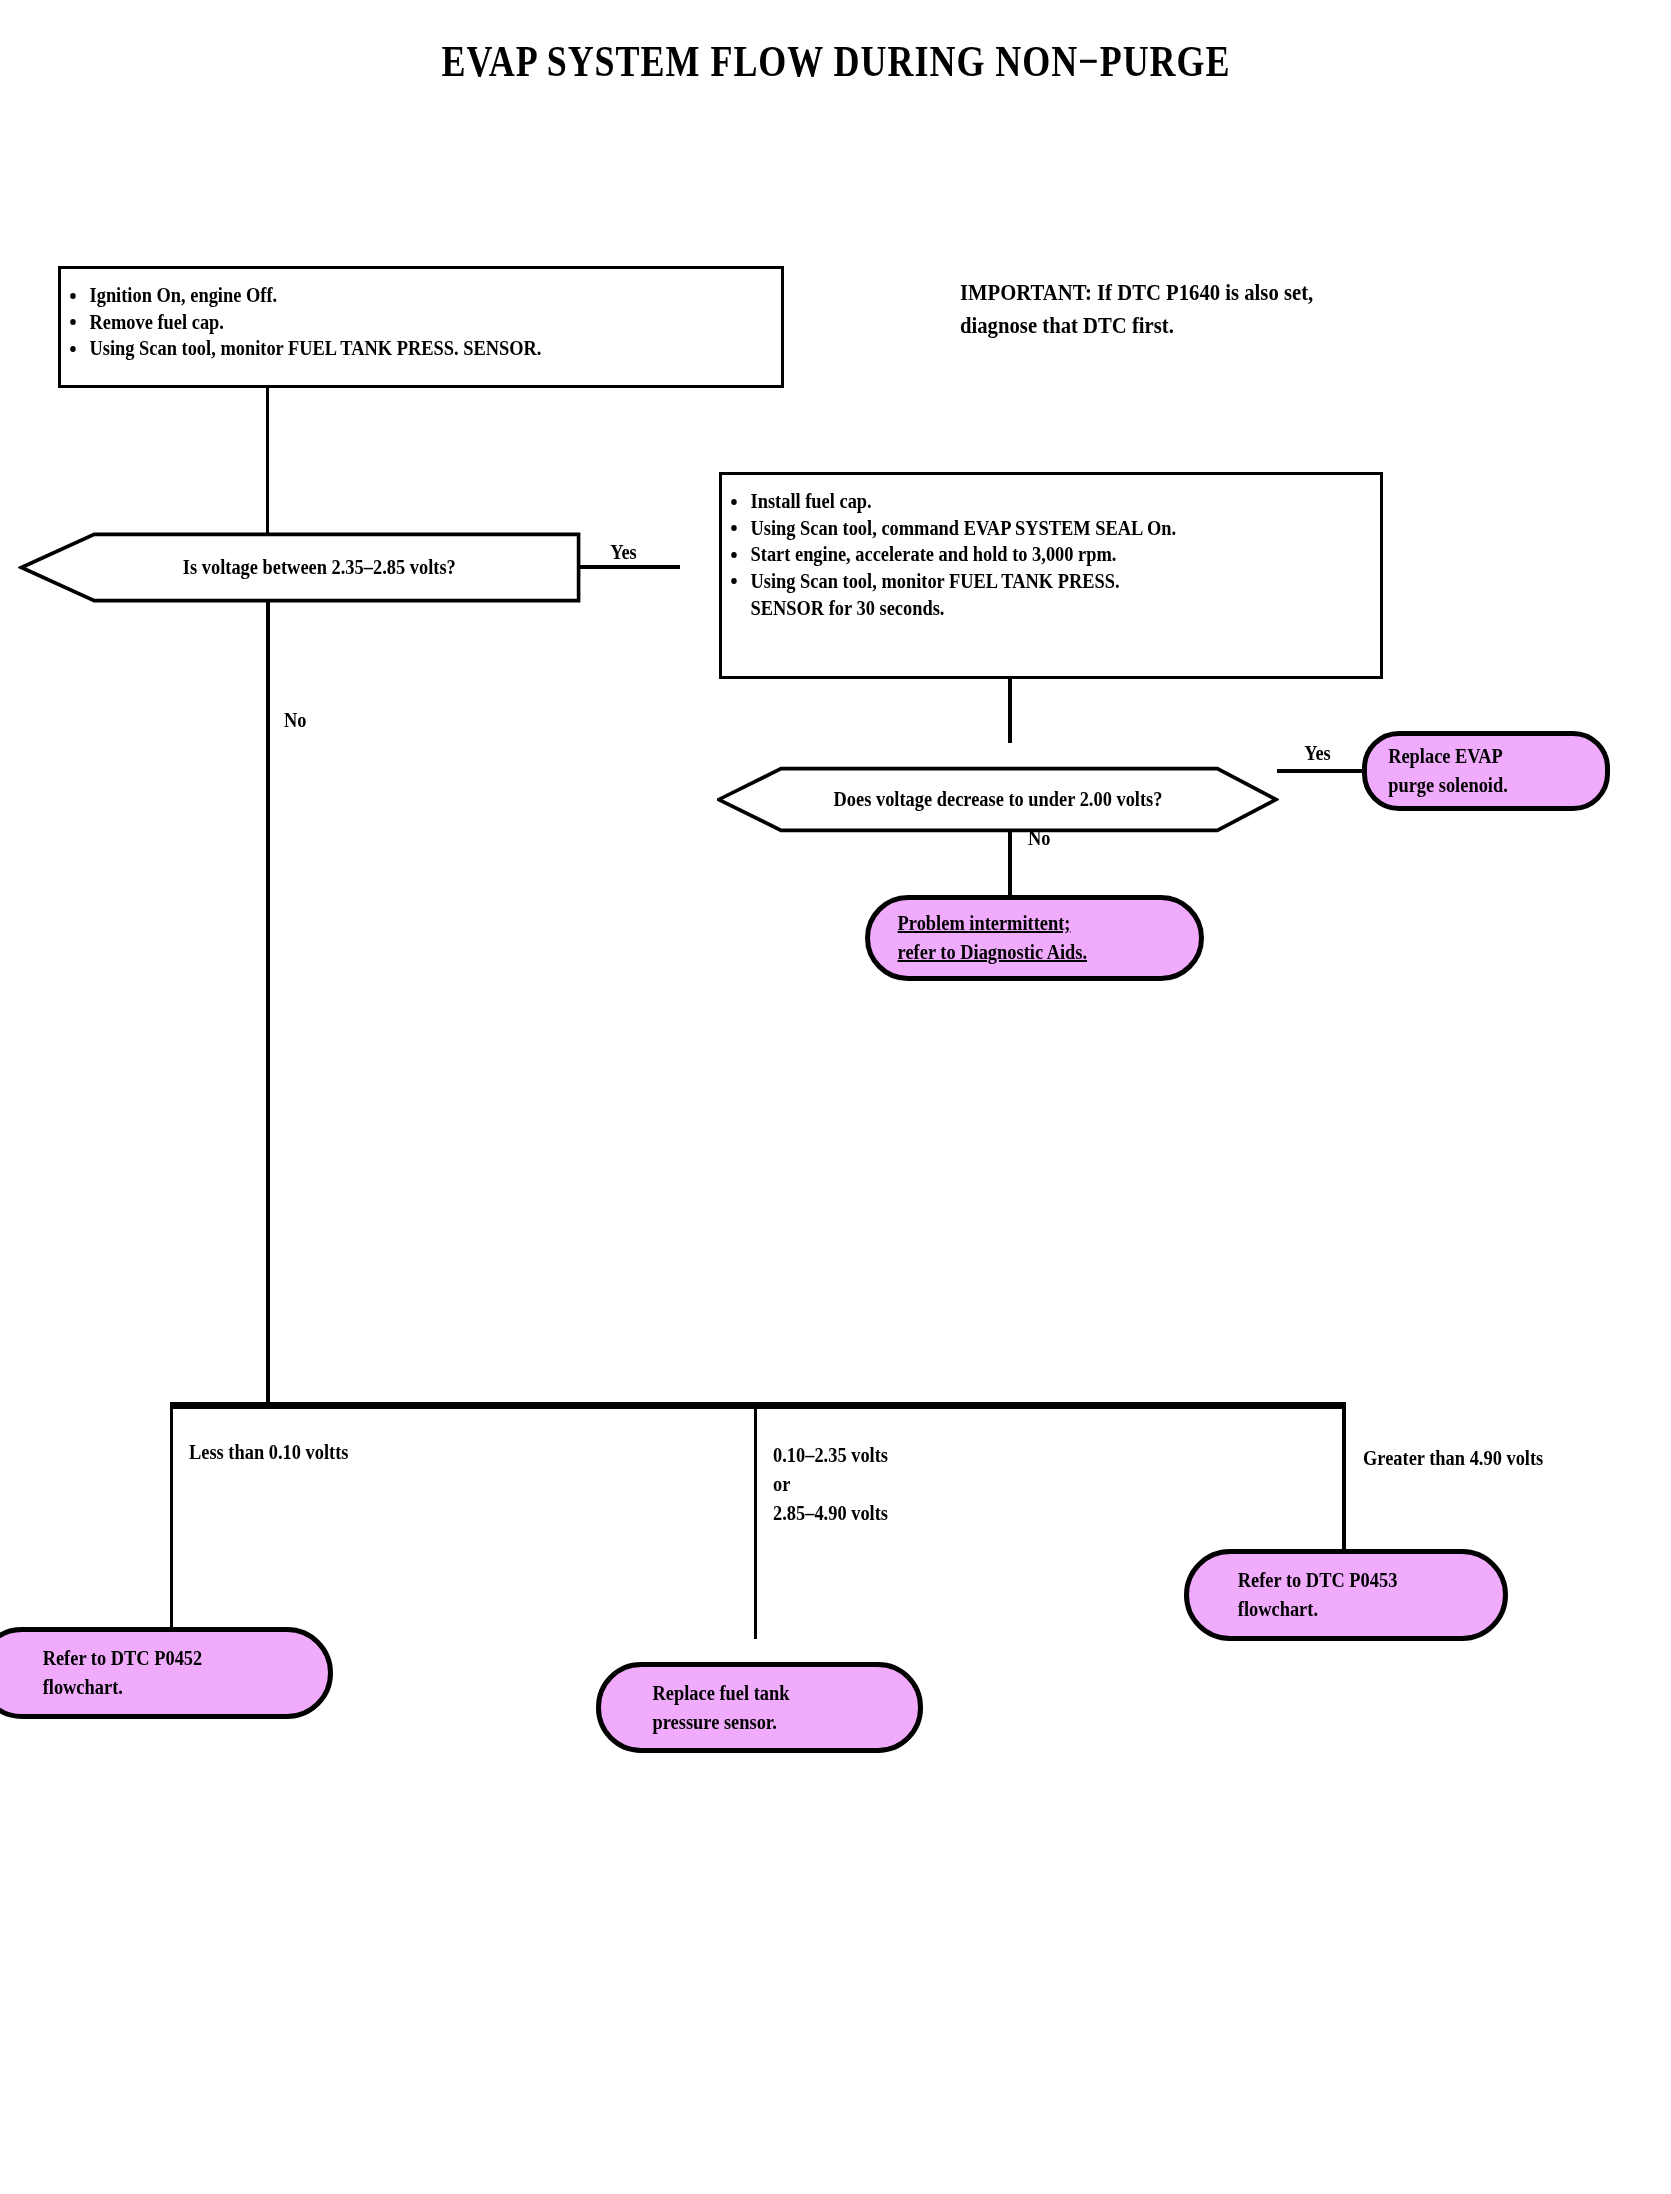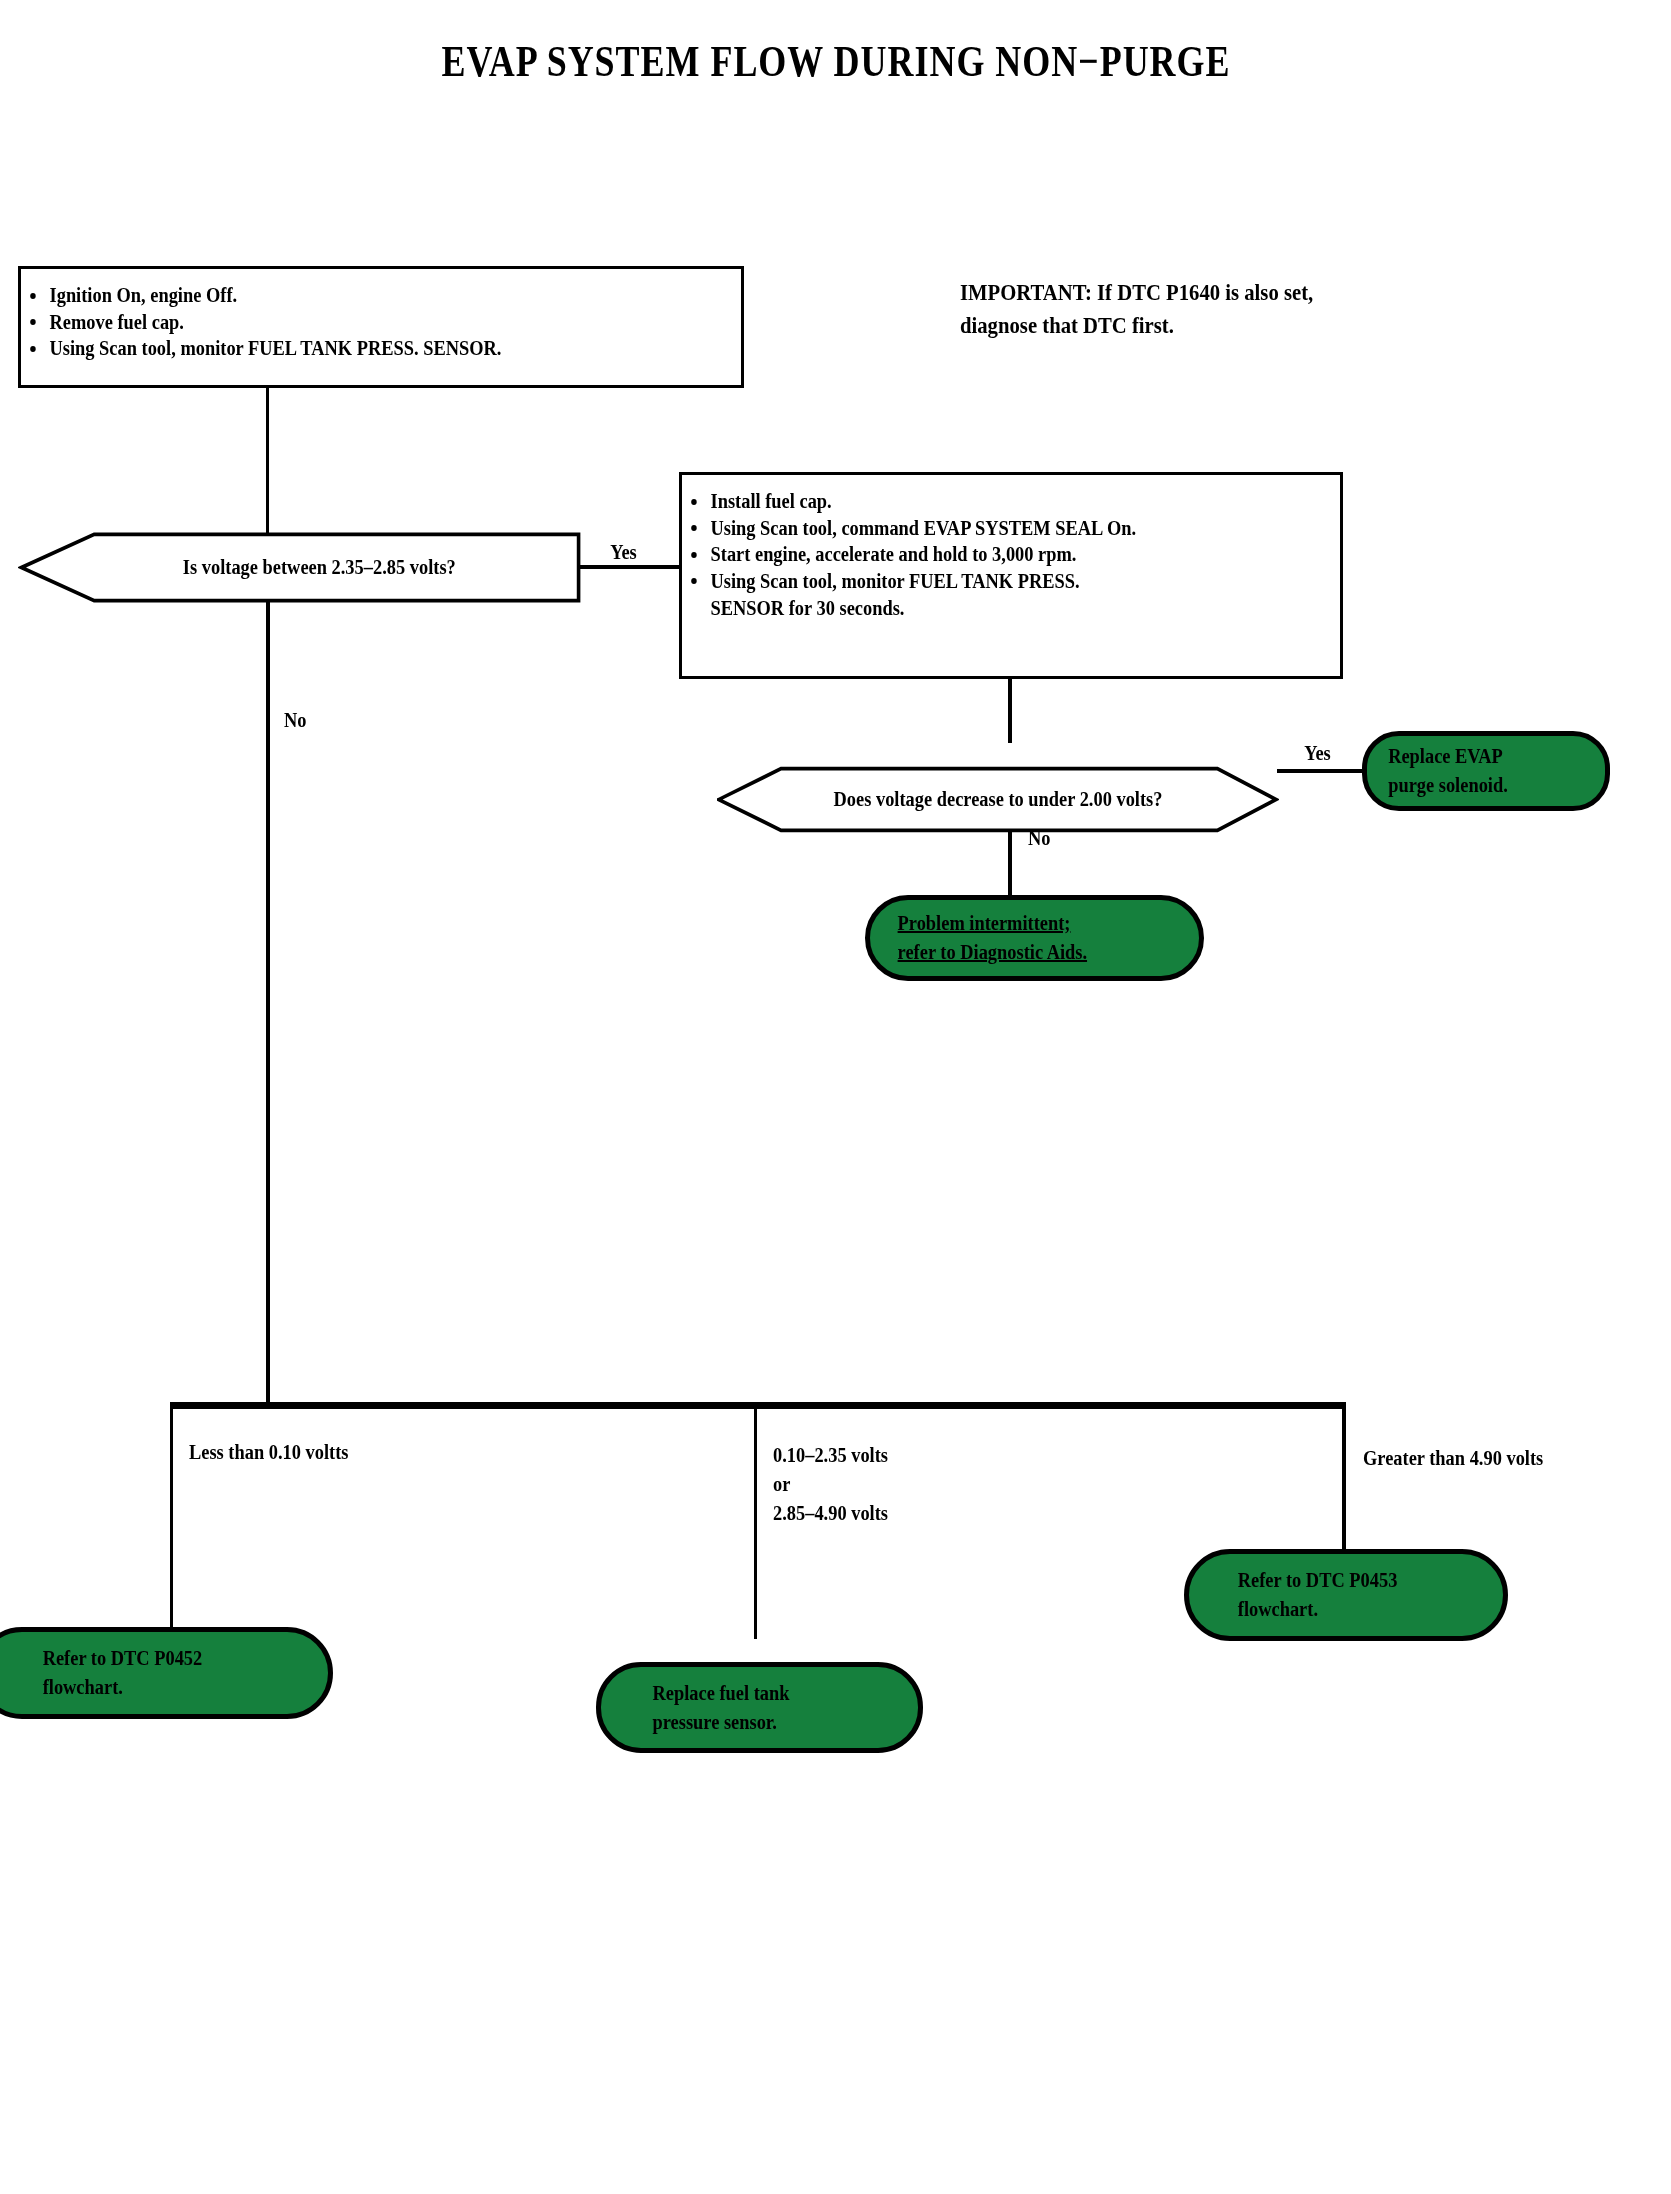--- a/index.html
+++ b/index.html
@@ -35,26 +35,27 @@
   
   .node {
     position: absolute;
     box-sizing: border-box;
   }
 
   
   .rect-box {
     border: 3px solid #000;
     background: #fff;
+    margin-left: 40px;
   }
 
   
   .term-box {
     border: 5.4px solid #000;
-    background: #15803d;
+    background: #f0abfc;
     display: flex;
     align-items: center;
   }
 
   
   ul.bullets {
     list-style: none;
     margin: 0;
     padding: 0;
   }

